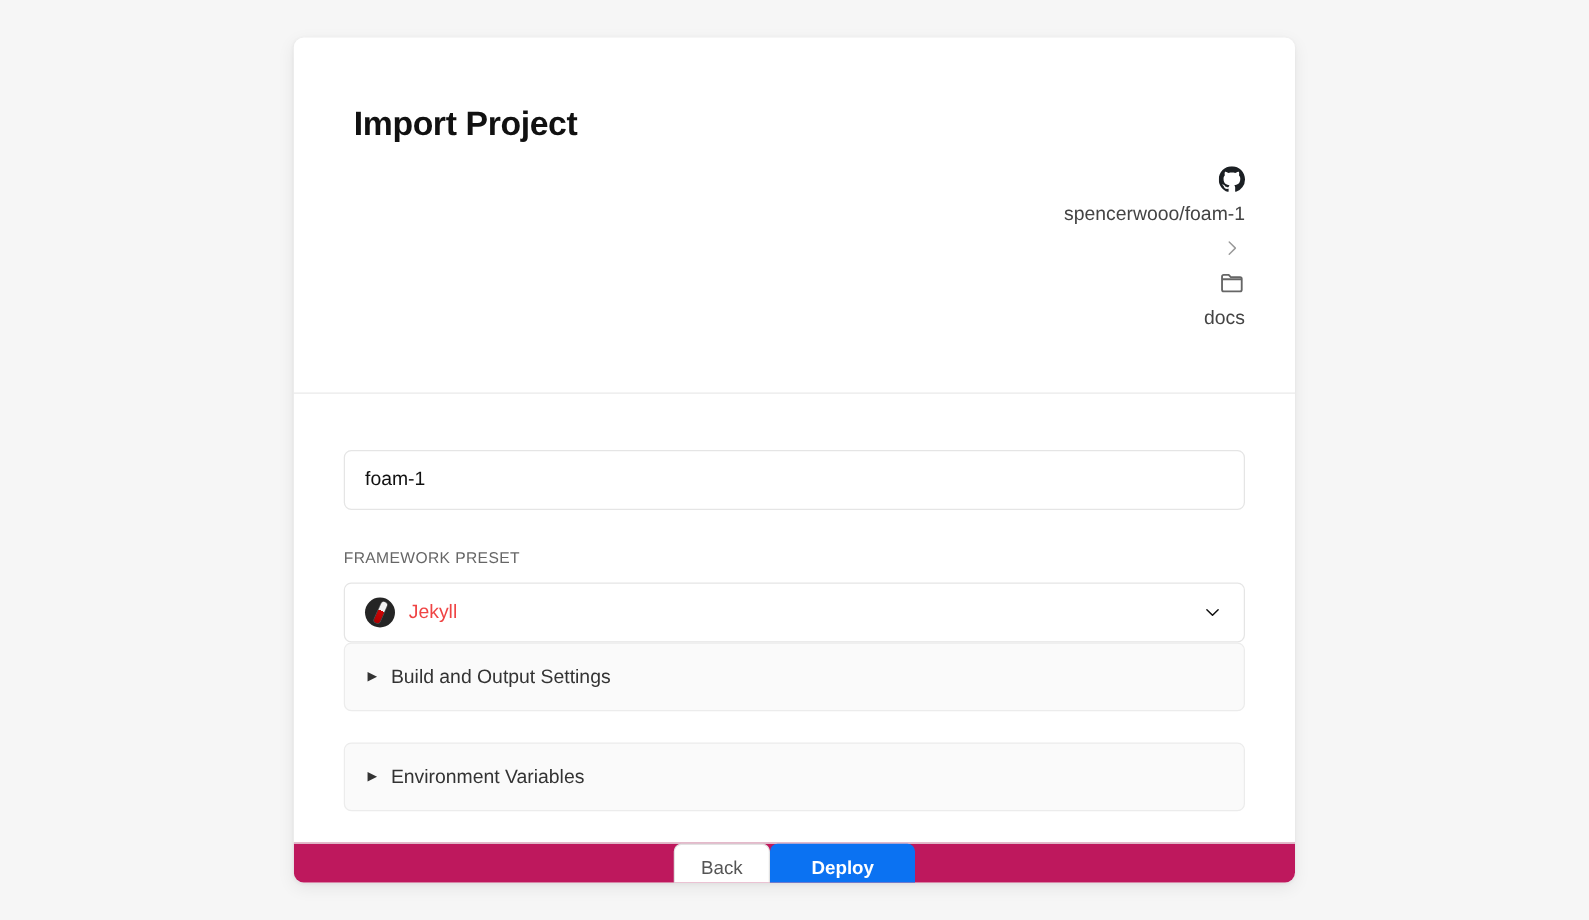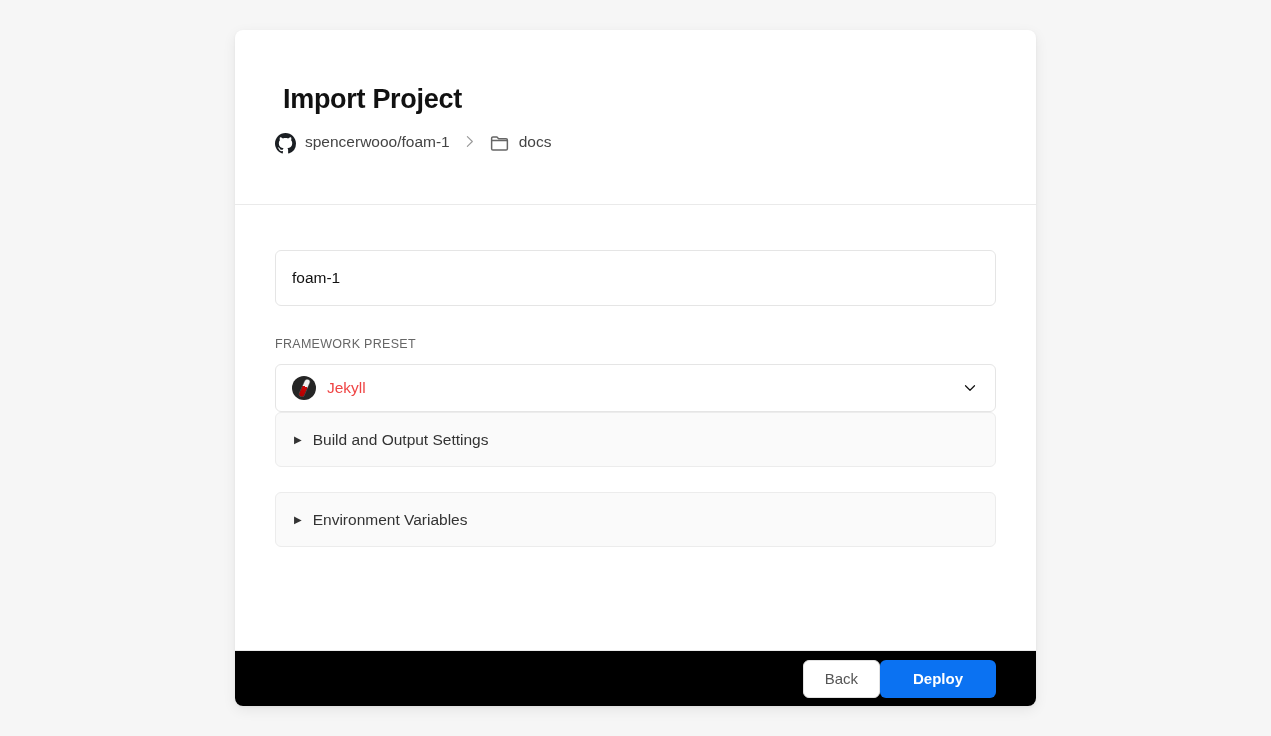--- a/index.html
+++ b/index.html
@@ -34,43 +34,44 @@
     margin: 8px;
     font-size: 27px;
     font-weight: 700;
     color: #111111;
     letter-spacing: -0.3px;
     line-height: 1.15;
   }
   .breadcrumb {
     margin-top: 18px;
     display: flex;
-    align-items: flex-start;
+    align-items: flex-end;
     gap: 9px;
     font-size: 15.5px;
     color: #444444;
+    flex-direction: column;
   }
   .breadcrumb .icon { display: inline-flex; align-items: center; }
   .crumb-sep { display: inline-flex; align-items: center; margin: 0 2px; }
   
   .card-body {
     flex: 1;
     border-top: 1px solid #eaeaea;
     padding: 45px 40px 0 40px;
   }
   .field-label {
     display: block;
     font-size: 12.5px;
     color: #666666;
     letter-spacing: 0.3px;
     margin-bottom: 13px;
   }
   .text-input {
     width: 100%;
-    height: 56px;
+    height: 48px;
     border: 1px solid #e5e5e5;
     border-radius: 6px;
     padding: 4px 16px;
     font-size: 15.5px;
     color: #111111;
     font-family: "Liberation Sans", sans-serif;
     outline: none;
     background: #ffffff;
   }
   .field-group { margin-bottom: 31px; }
@@ -123,27 +124,27 @@
     margin-bottom: 25px;
   }
   .panel:first-of-type { margin-top: 28px; }
   .tri {
     font-size: 10px;
     color: #333333;
     line-height: 1;
   }
   
   .card-footer {
-    background: #000000;
+    background: #be185d;
     border-top: 1px solid #eaeaea;
     height: 56px;
     padding: 0 40px;
     display: flex;
     align-items: center;
-    justify-content: flex-end;
+    justify-content: center;
   }
   .btn {
     height: 38px;
     border-radius: 6px;
     font-size: 15px;
     font-family: "Liberation Sans", sans-serif;
     cursor: pointer;
     display: inline-flex;
     align-items: center;
     justify-content: center;

